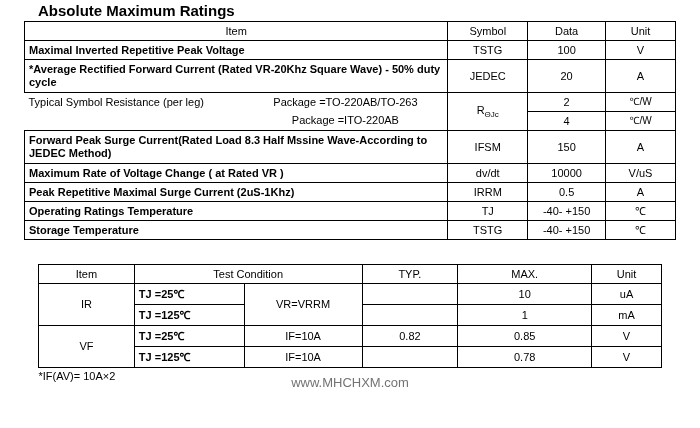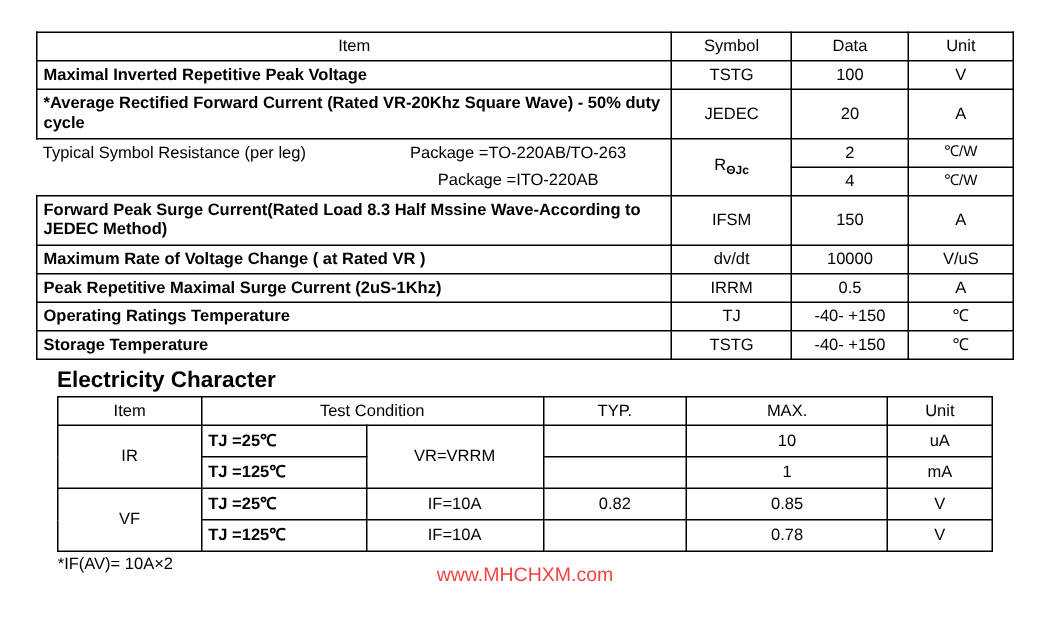--- a/index.html
+++ b/index.html
@@ -77,44 +77,44 @@
   .h32 { height: 32px; }
   .small { font-size: 10px; }
   .footer {
     position: absolute;
     left: 0;
     top: 375px;
     width: 700px;
     text-align: center;
     font-size: 13px;
     font-family: "Liberation Sans", sans-serif;
-    color: #ef4444;
+    color: #737373;
   }
   .sub {
     font-size: 8px;
     vertical-align: sub;
-    font-weight: bold;
   }
   .note-row td {
     border: none;
     text-align: left;
     font-size: 11px;
     height: 16px;
   }
   .nb { border: none !important; }
   .wrapcell {
     text-align: left;
     padding-left: 4px;
   }
 </style>
 </head>
 <body>
 
 <div class="page">
 
+  <div class="section-title title-amr">Absolute Maximum Ratings</div>
 
   <table class="tbl-amr">
     <colgroup>
       <col style="width:424px">
       <col style="width:80px">
       <col style="width:78px">
       <col style="width:70px">
     </colgroup>
     <tbody>
       <tr class="hdr">
@@ -192,21 +192,20 @@
 
       <tr>
         <td class="itemcell h18">Storage Temperature</td>
         <td class="h18">TSTG</td>
         <td class="h18">-40- +150</td>
         <td class="h18">℃</td>
       </tr>
     </tbody>
   </table>
 
-  <div class="section-title title-ec">Electricity Character</div>
 
   <table class="tbl-ec">
     <colgroup>
       <col style="width:96px">
       <col style="width:110px">
       <col style="width:118px">
       <col style="width:96px">
       <col style="width:134px">
       <col style="width:70px">
     </colgroup>

